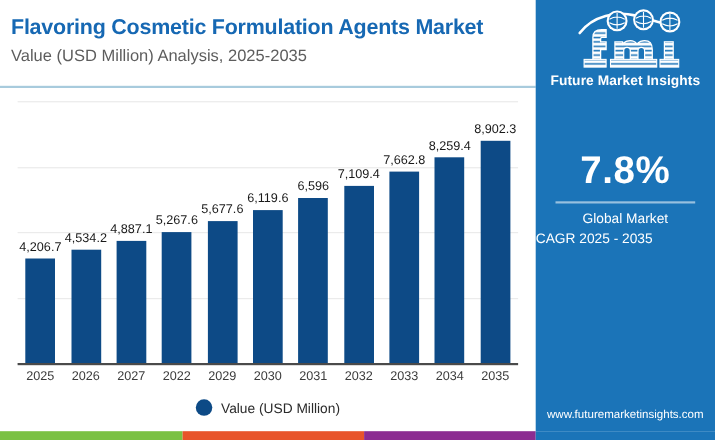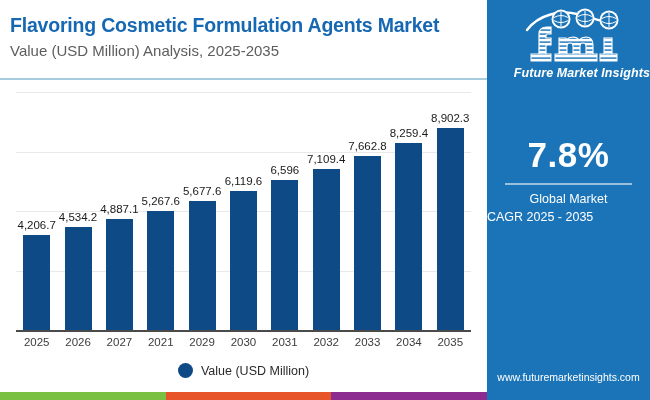--- a/index.html
+++ b/index.html
@@ -178,22 +178,21 @@
       linear-gradient(62deg, rgba(255,255,255,0.045) 0 1px, transparent 1px 48px),
       linear-gradient(155deg, rgba(255,255,255,0.04) 0 1px, transparent 1px 70px);
     pointer-events: none;
   }
 
   #logo-block {
     position: absolute;
     left: 0;
     top: 8px;
     width: 163px;
-    text-align: right;
-    font-style: italic;
+    text-align: center;
   }
   #logo-mark {
     display: block;
     margin: 0 auto;
   }
   #logo-wordmark {
     margin-top: 2px;
     font-size: 12.5px;
     font-weight: bold;
     color: #ffffff;
@@ -324,21 +323,21 @@
         <div class="bar-slot">
           <div class="bar-value" style="bottom: 206px;">8,902.3</div>
           <div class="bar-rect" style="height: 202px; background: rgb(13, 74, 134);"></div>
         </div>
       </div>
 
     <div id="xaxis">
         <div class="xtick">2025</div>
         <div class="xtick">2026</div>
         <div class="xtick">2027</div>
-        <div class="xtick">2021</div>
+        <div class="xtick">2022</div>
         <div class="xtick">2029</div>
         <div class="xtick">2030</div>
         <div class="xtick">2031</div>
         <div class="xtick">2032</div>
         <div class="xtick">2033</div>
         <div class="xtick">2034</div>
         <div class="xtick">2035</div>
       </div>
 
     <div id="legend">

